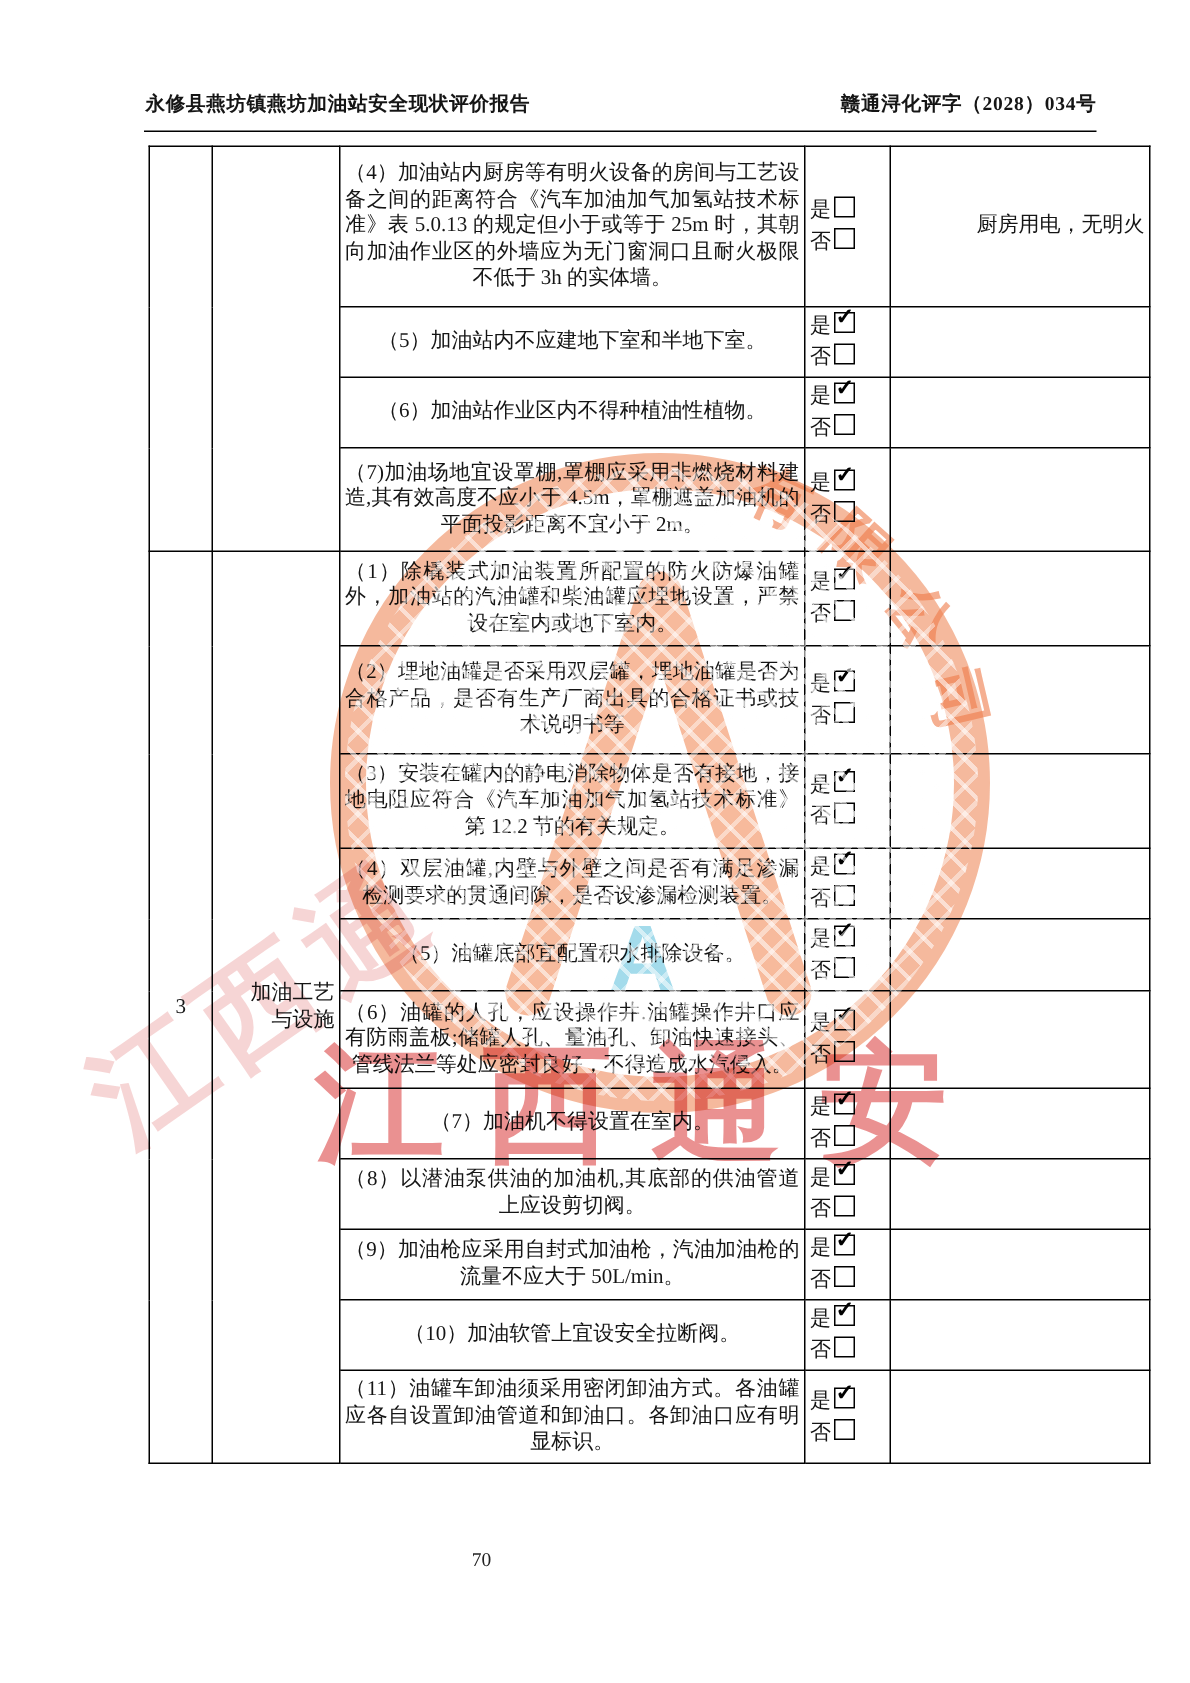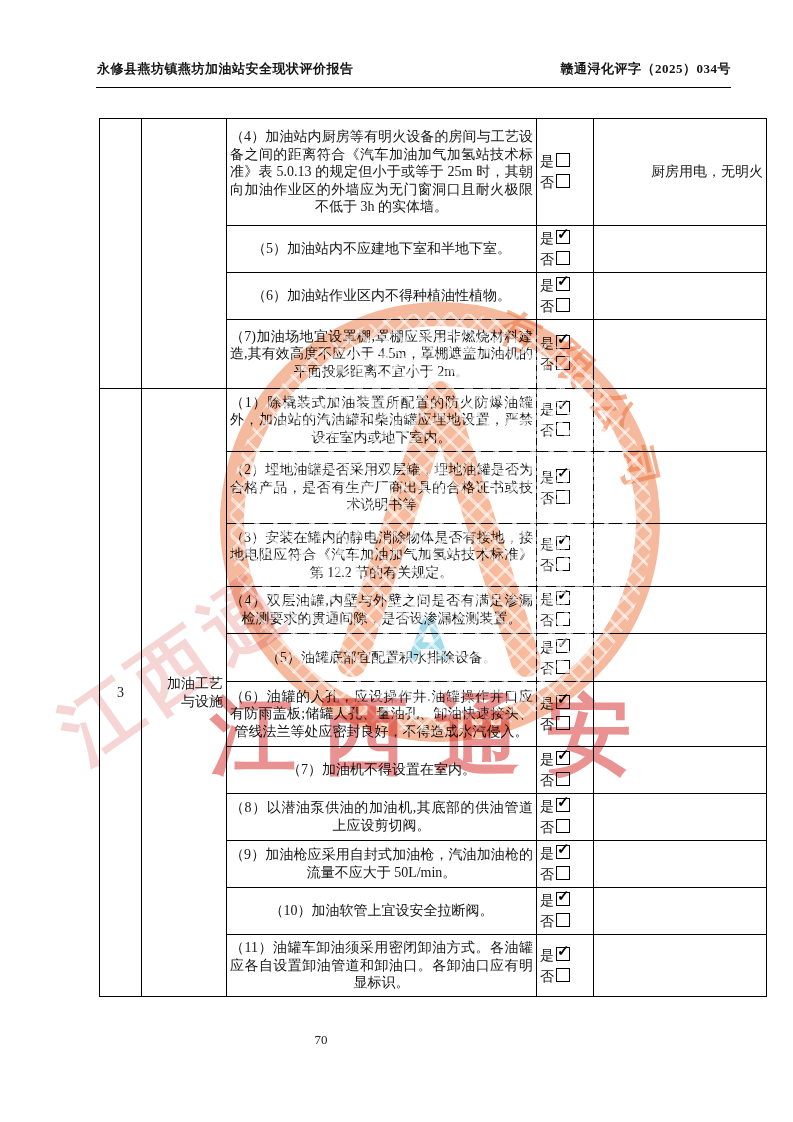--- a/index.html
+++ b/index.html
@@ -4,21 +4,21 @@
 <style>
   html,body{margin:0;padding:0;background:#ffffff;}
   .page{
     position:relative;width:793px;height:1122px;background:#ffffff;overflow:hidden;
     font-family:"Liberation Serif","DejaVu Serif",serif;color:#151515;
   }
   
   .hdr{position:absolute;top:60px;left:97px;width:634px;display:flex;justify-content:space-between;align-items:flex-end;font-size:13px;font-weight:600;letter-spacing:.5px;}
   .hdr-rule{position:absolute;top:87px;left:96px;width:635px;border-top:1.7px solid #000;}
   
-  table.chk{position:absolute;left:99px;top:118px;border-collapse:collapse;table-layout:fixed;width:632px;}
+  table.chk{position:absolute;left:99px;top:97px;border-collapse:collapse;table-layout:fixed;width:632px;}
   table.chk td{border:1.6px solid #000;padding:2px 3px;font-size:14px;line-height:17.6px;vertical-align:middle;overflow:hidden;}
   td.c-serial{width:35px;text-align:center;font-size:14px;}
   td.c-cat{width:78px;text-align:right;white-space:pre-line;line-height:24px;}
   td.c-item{width:303px;text-align:justify;text-align-last:center;padding:2px 5px;}
   td.c-yn{width:50px;padding:2px 2px 2px 6px;text-align:left;}
   td.c-remark{width:166px;text-align:right;}
   .yn-line{line-height:21px;white-space:nowrap;}
   .cb{display:inline-block;width:12px;height:12px;border:1.4px solid #000;margin-left:2px;vertical-align:-1px;position:relative;}
   .cb.checked::after{content:"✓";position:absolute;left:0px;top:-7px;font-size:15px;font-weight:bold;color:#000;}
   
@@ -43,21 +43,21 @@
     mix-blend-mode:multiply;white-space:nowrap;
   }
 </style>
 </head>
 <body>
 
 <div class="page">
 
   <div class="hdr">
     <span>永修县燕坊镇燕坊加油站安全现状评价报告</span>
-    <span>赣通浔化评字（2025）034号</span>
+    <span>赣通浔化评字（2028）034号</span>
   </div>
   <div class="hdr-rule"></div>
 
   <table class="chk">
 
     <tbody>
         <tr style="height:107px">
       <td class="c-serial" rowspan="4"></td>
       <td class="c-cat" rowspan="4"></td>
       <td class="c-item">（4）加油站内厨房等有明火设备的房间与工艺设备之间的距离符合《汽车加油加气加氢站技术标准》表 5.0.13 的规定但小于或等于 25m 时，其朝向加油作业区的外墙应为无门窗洞口且耐火极限不低于 3h 的实体墙。</td>

